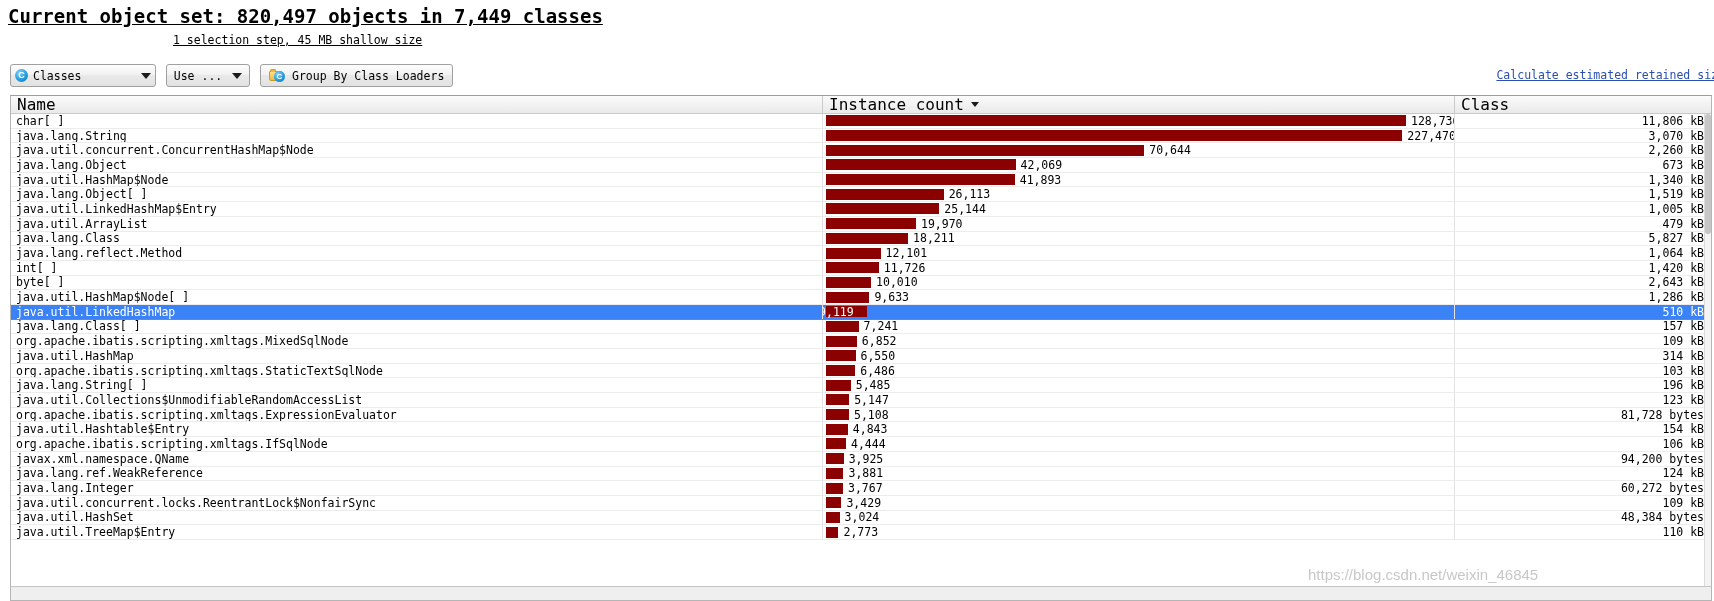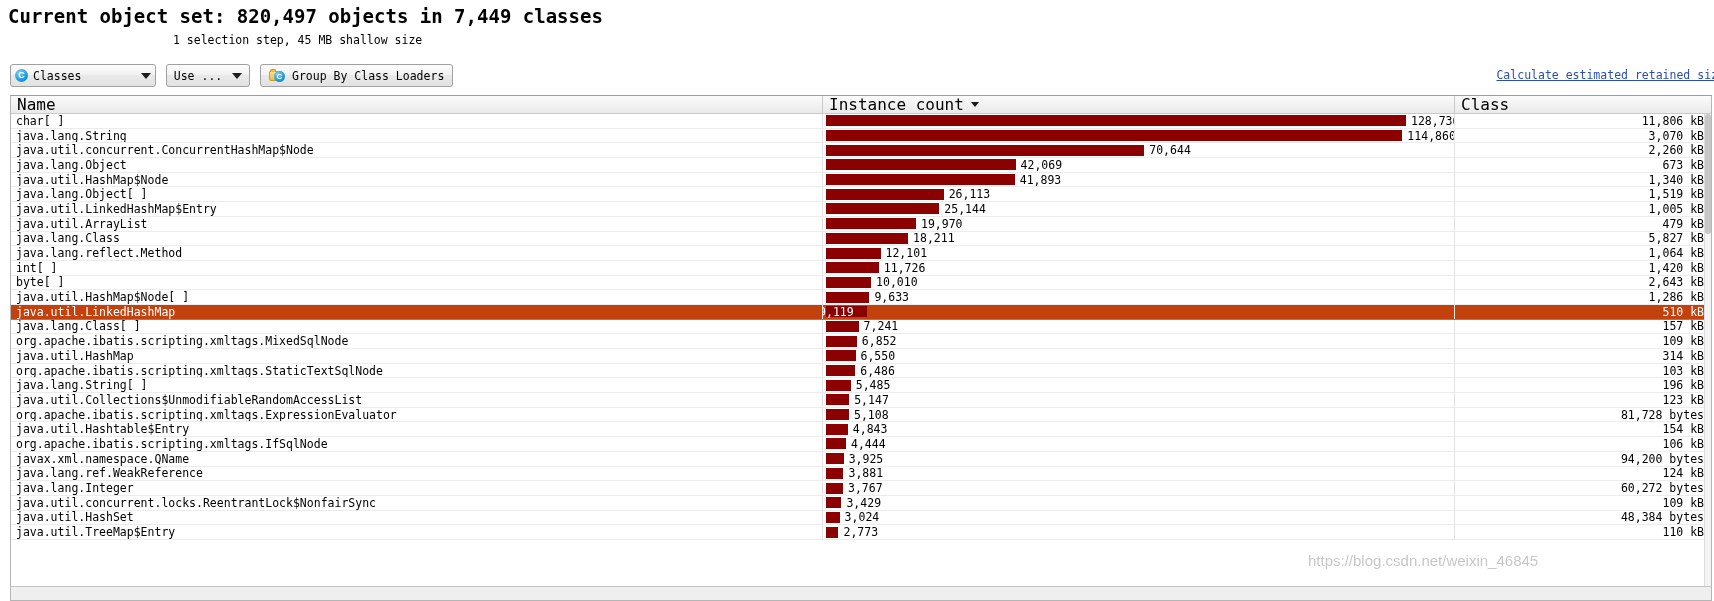--- a/index.html
+++ b/index.html
@@ -7,20 +7,21 @@
     padding: 0;
     background: #ffffff;
     font-family: "DejaVu Sans Mono", "Liberation Mono", monospace;
   }
   #app {
     position: relative;
     width: 1714px;
     height: 601px;
     overflow: hidden;
     background: #ffffff;
+    text-decoration: underline;
   }
 
   
   .header-wrap { padding: 5px 0 0 8px; }
   .title {
     font-size: 19px;
     font-weight: bold;
     color: #000;
     letter-spacing: 0px;
     white-space: nowrap;
@@ -192,21 +193,21 @@
   .rows { position: relative; }
   .row {
     display: flex;
     height: 14.7px;
     border-bottom: 1px solid #ececec;
     font-size: 11.5px;
     color: #000;
     box-sizing: border-box;
     align-items: center;
   }
-  .row.selected { background: #c2410c; color: #ffffff; border-bottom-color: #3399f3; }
+  .row.selected { background: #3b82f6; color: #ffffff; border-bottom-color: #3399f3; }
 
   .cell-name {
     width: 812px;
     box-sizing: border-box;
     padding-left: 5px;
     border-right: 1px solid #e2e2e2;
     height: 100%;
     display: flex;
     align-items: center;
     white-space: nowrap;
@@ -275,21 +276,21 @@
     position: absolute;
     top: 0; left: 0; right: 0;
     height: 120px;
     background: #c6c6c6;
     border-radius: 3px;
   }
 
   .watermark {
     position: absolute;
     left: 1308px;
-    top: 552px;
+    top: 566px;
     font-size: 15px;
     color: rgba(130,130,130,0.45);
     font-family: "Liberation Sans", sans-serif;
     white-space: nowrap;
     pointer-events: none;
   }
 </style>
 </head>
 <body>
 
@@ -340,21 +341,21 @@
           <div class="cell-count">
             <div class="bar" style="width: 580px; background: rgb(139, 0, 0);"></div>
             <span class="count-val">128,736</span>
           </div>
           <div class="cell-size">11,806 kB</div>
         </div>
         <div class="row">
           <div class="cell-name">java.lang.String</div>
           <div class="cell-count">
             <div class="bar" style="width: 576.369px; background: rgb(139, 0, 0);"></div>
-            <span class="count-val">114,860</span>
+            <span class="count-val">227,470</span>
           </div>
           <div class="cell-size">3,070 kB</div>
         </div>
         <div class="row">
           <div class="cell-name">java.util.concurrent.ConcurrentHashMap$Node</div>
           <div class="cell-count">
             <div class="bar" style="width: 318.276px; background: rgb(139, 0, 0);"></div>
             <span class="count-val">70,644</span>
           </div>
           <div class="cell-size">2,260 kB</div>

